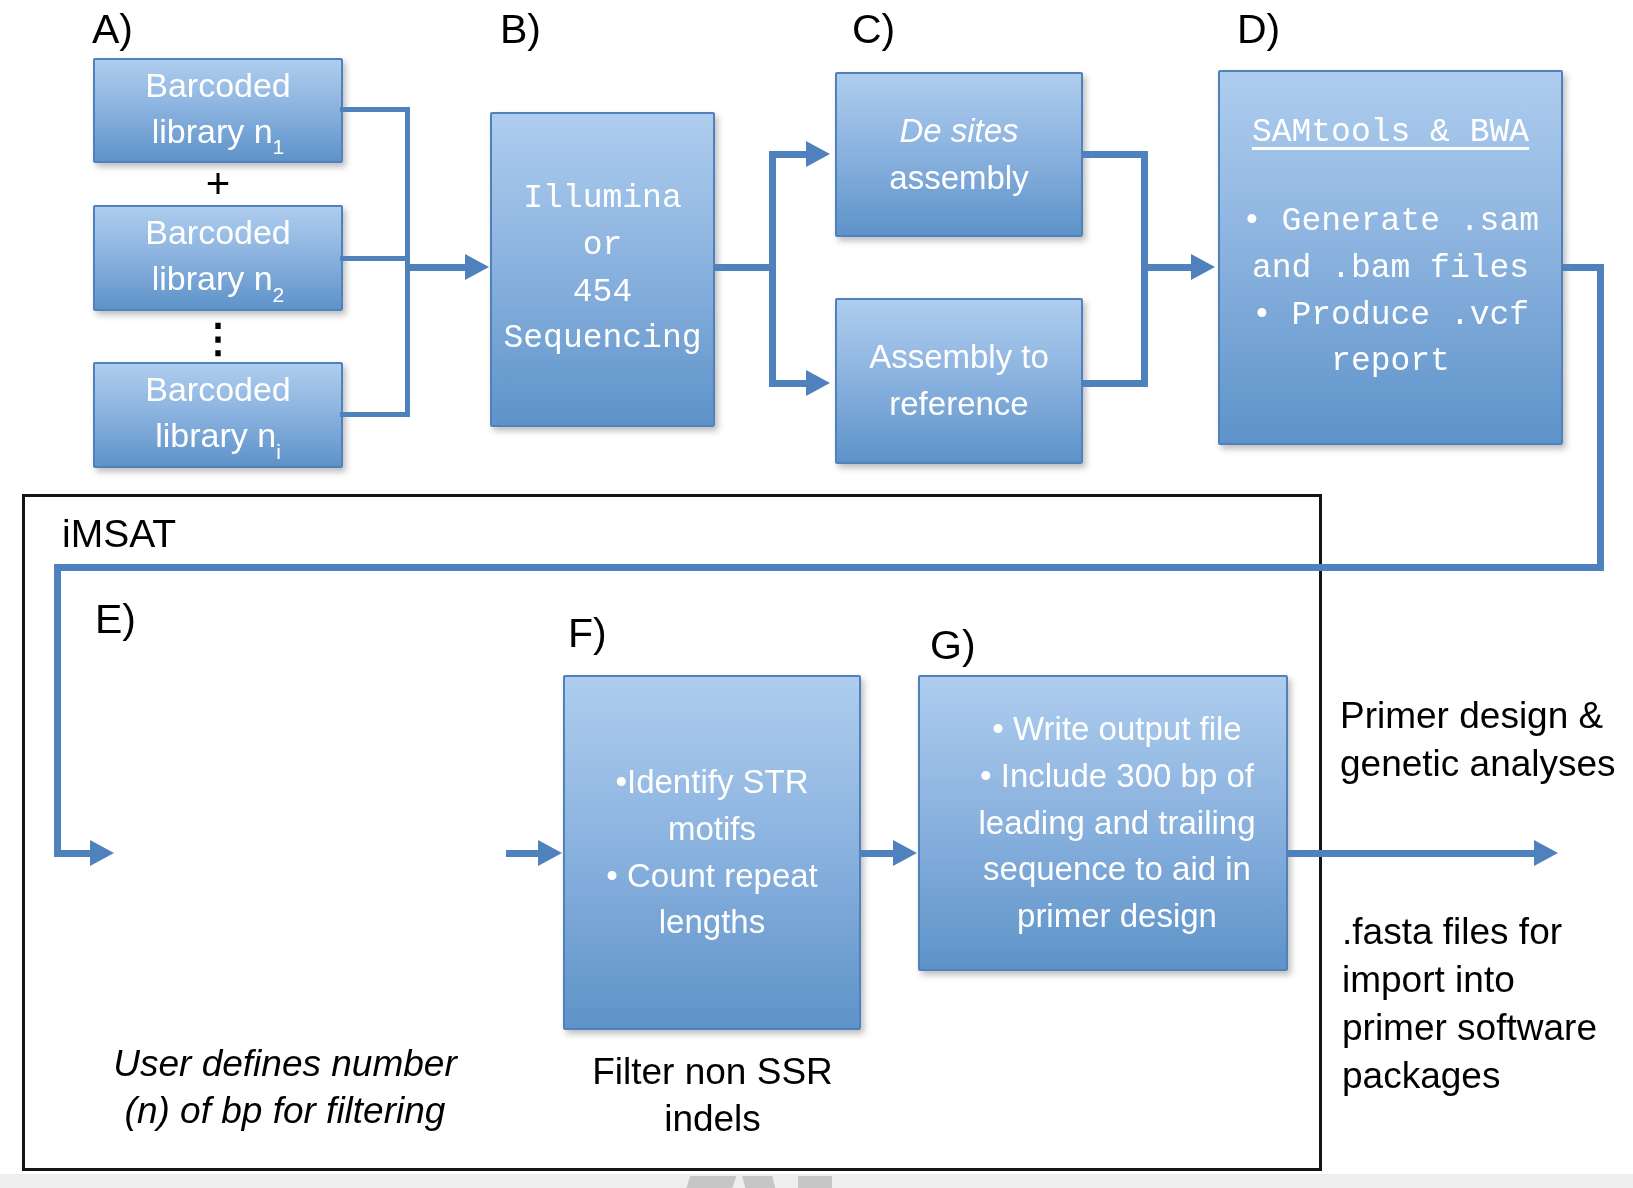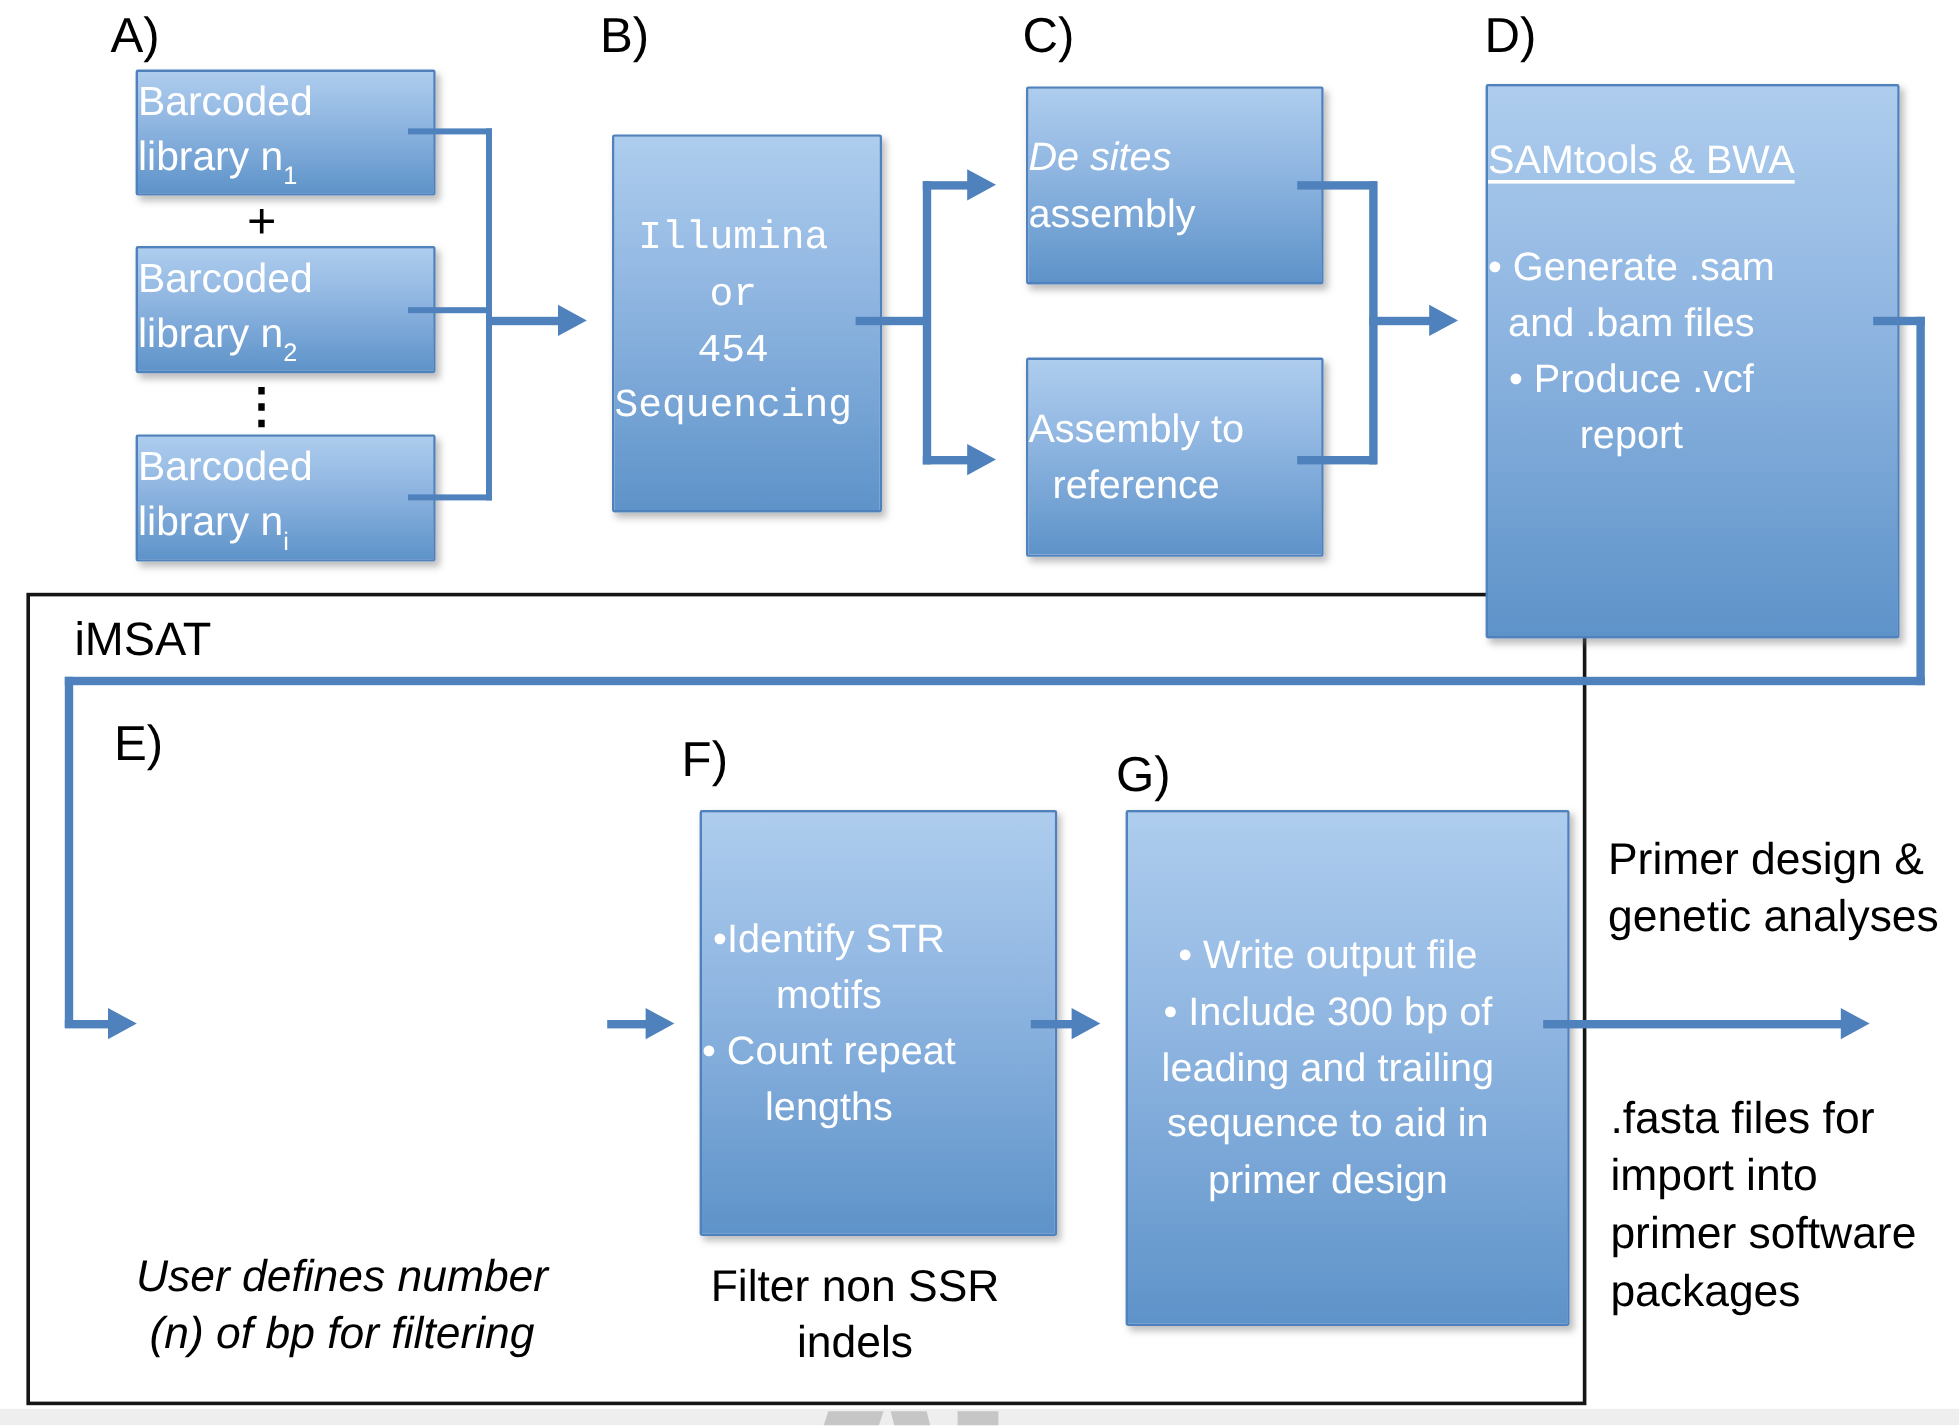--- a/index.html
+++ b/index.html
@@ -8,22 +8,22 @@
     font-family:"Liberation Sans",sans-serif;
   }
   .lbl{
     position:absolute;font-size:41px;color:#000;font-weight:400;z-index:7;
   }
   .bluebox{
     position:absolute;z-index:4;box-sizing:border-box;
     background:linear-gradient(180deg,#aecdee 0%,#8db4e0 45%,#5e93c9 100%);
     border:2px solid #4f81bd;border-radius:2px;
     box-shadow:3px 4px 6px rgba(110,110,110,0.45);
-    color:#ffffff;display:flex;flex-direction:column;align-items:flex-start;justify-content:center;
-    text-align:center;font-size:33px;line-height:1.42;white-space:pre-line;margin-left:20px;
+    color:#ffffff;display:flex;flex-direction:column;align-items:center;justify-content:center;
+    text-align:center;font-size:33px;line-height:1.42;white-space:pre-line;
   }
   .cline{position:absolute;background:#4f81bd;z-index:5;}
   .ahead{
     position:absolute;width:0;height:0;z-index:5;
     border-top:13px solid transparent;border-bottom:13px solid transparent;
     border-left:24px solid #4f81bd;
   }
   .blackbox{
     position:absolute;left:22px;top:494px;width:1300px;height:677px;
     box-sizing:border-box;border:3px solid #151515;z-index:2;background:transparent;
@@ -81,36 +81,36 @@
 454
 Sequencing</div>
 
   <div class="bluebox" style="left:835px;top:72px;width:248px;height:165px;">
     <div class="ital">De sites</div>
     <div>assembly</div>
   </div>
   <div class="bluebox" style="left:835px;top:298px;width:248px;height:166px;">Assembly to
 reference</div>
 
-  <div class="bluebox" style="left:1218px;top:70px;width:345px;height:462px;justify-content:flex-start;padding-top:38px;">
+  <div class="bluebox" style="left:1218px;top:70px;width:345px;height:375px;justify-content:flex-start;padding-top:38px;font-family:Liberation Mono, monospace;">
     <div class="boxtitle">SAMtools &amp; BWA</div>
     <div class="dgap"></div>
     <div>• Generate .sam
 and .bam files
 • Produce .vcf
 report</div>
   </div>
 
 
   <div class="bluebox" style="left:563px;top:675px;width:298px;height:355px;">•Identify STR
 motifs
 • Count repeat
 lengths</div>
 
-  <div class="bluebox" style="left:918px;top:675px;width:370px;height:430px;padding-left:28px;">• Write output file
+  <div class="bluebox" style="left:918px;top:675px;width:370px;height:296px;padding-left:28px;">• Write output file
 • Include 300 bp of
 leading and trailing
 sequence to aid in
 primer design</div>
 
   <div class="caption" style="left:85px;top:1040px;width:400px;font-style:italic;">User defines number
 (n) of bp for filtering</div>
   <div class="caption" style="left:560px;top:1048px;width:305px;">Filter non SSR
 indels</div>
 

